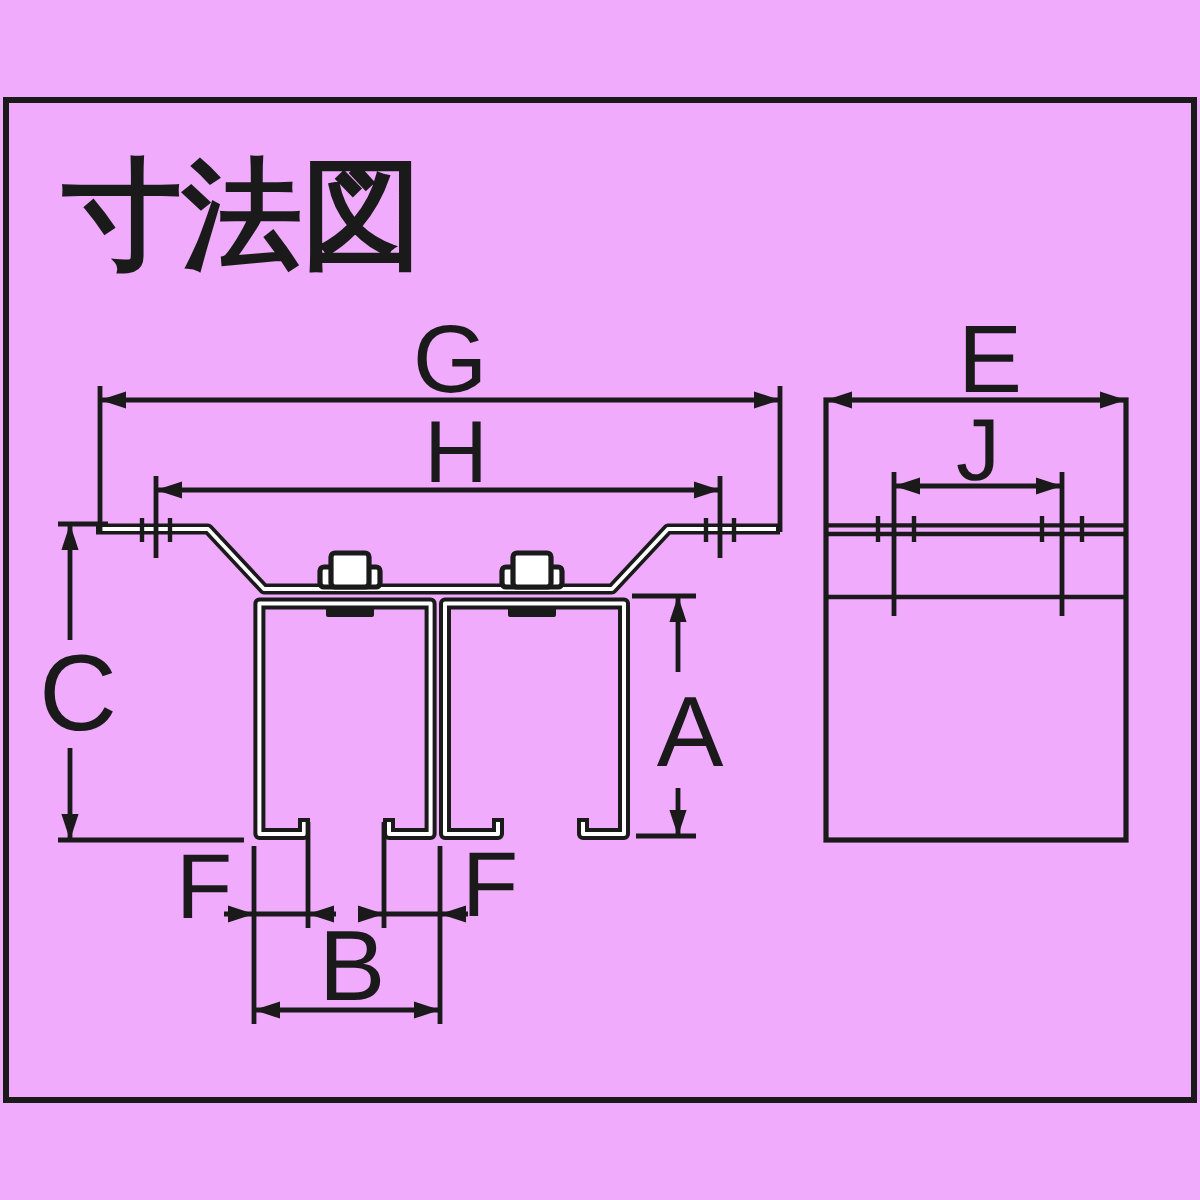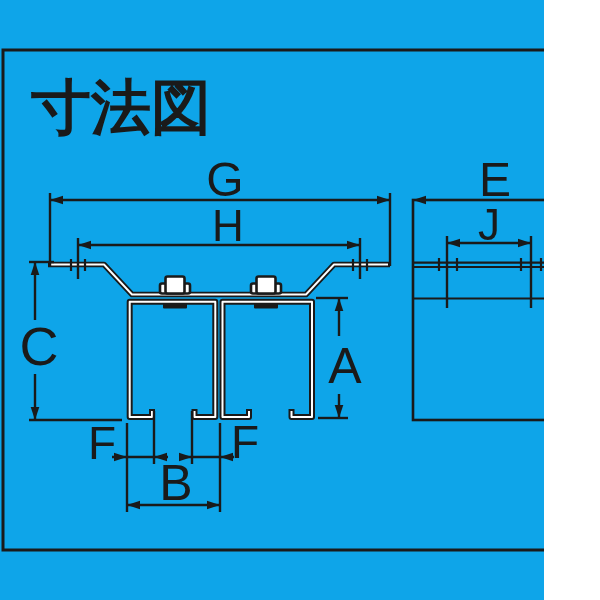--- a/index.html
+++ b/index.html
@@ -5,23 +5,23 @@
   html, body {
     margin: 0;
     padding: 0;
     width: 600px;
     height: 600px;
     background: #ffffff;
     font-family: "Liberation Sans", sans-serif;
   }
   .stage {
     position: relative;
-    width: 544px;
+    width: 600px;
     height: 600px;
-    background: #0ea5e9;
+    background: #f0abfc;
     overflow: hidden;
   }
   svg { display: block; }
   .ln   { stroke: #1a1a1a; stroke-width: 2.4; fill: none; stroke-linecap: butt; }
   .thin { stroke: #1a1a1a; stroke-width: 2.2; fill: none; }
   .sheet-b { stroke: #1a1a1a; fill: none; stroke-linejoin: round; stroke-linecap: butt; }
   .sheet-w { stroke: #ffffff; fill: none; stroke-linejoin: round; stroke-linecap: butt; }
   .arw  { fill: #1a1a1a; stroke: none; }
   .dim-label {
     fill: #1a1a1a;

